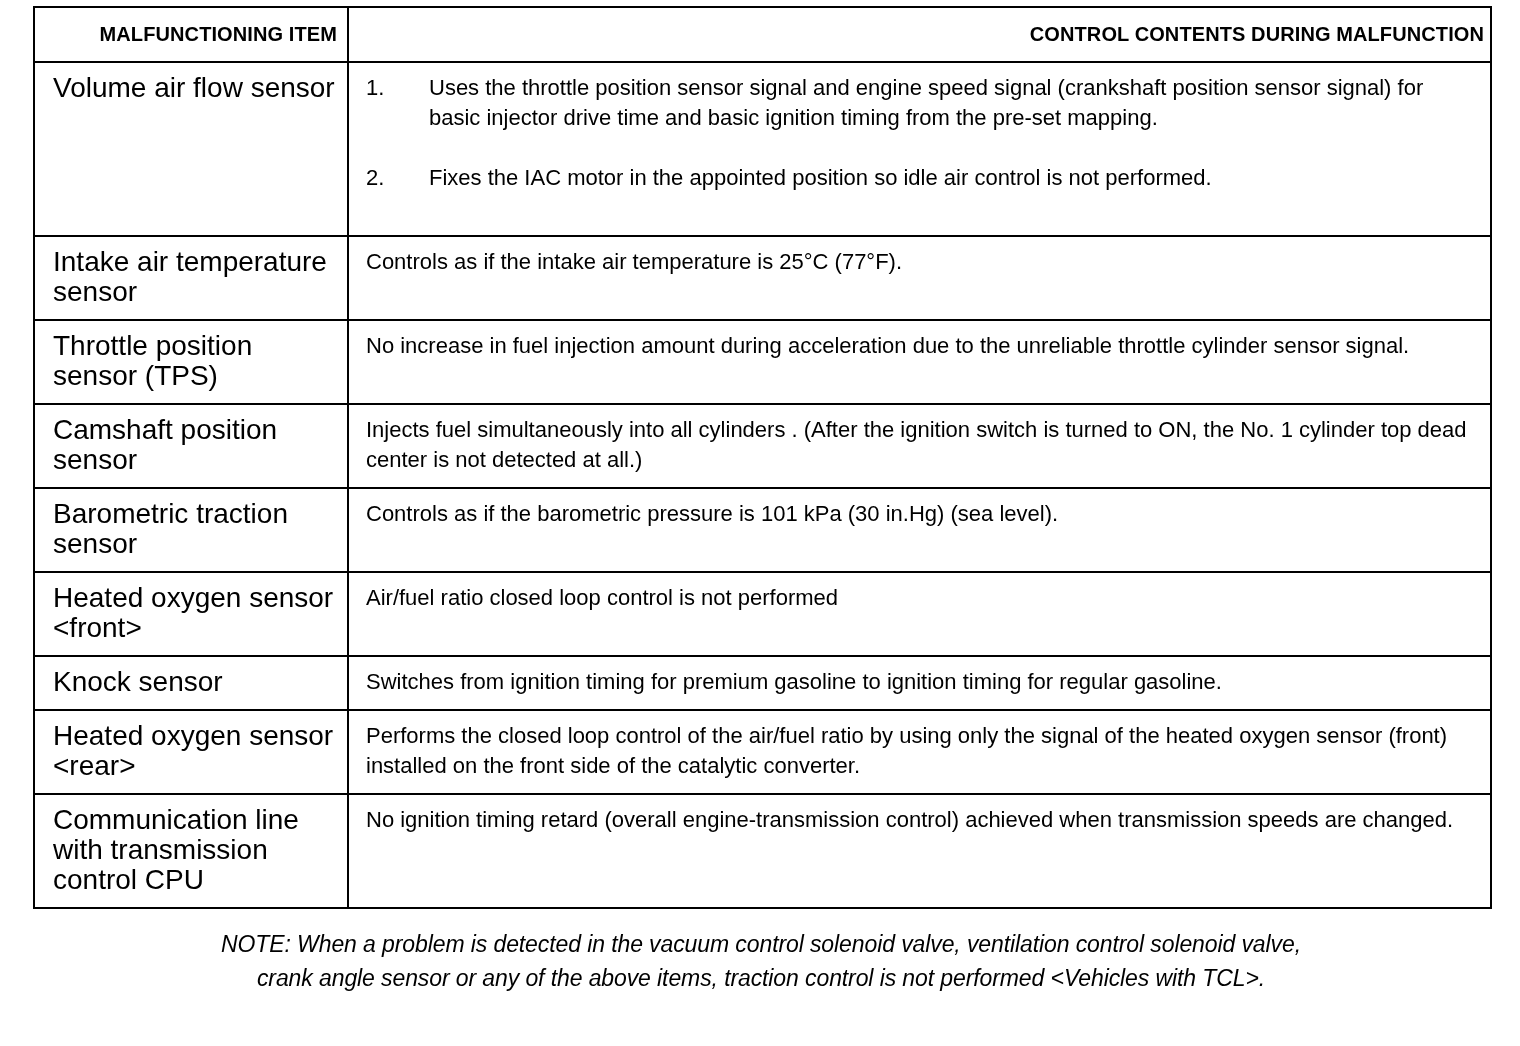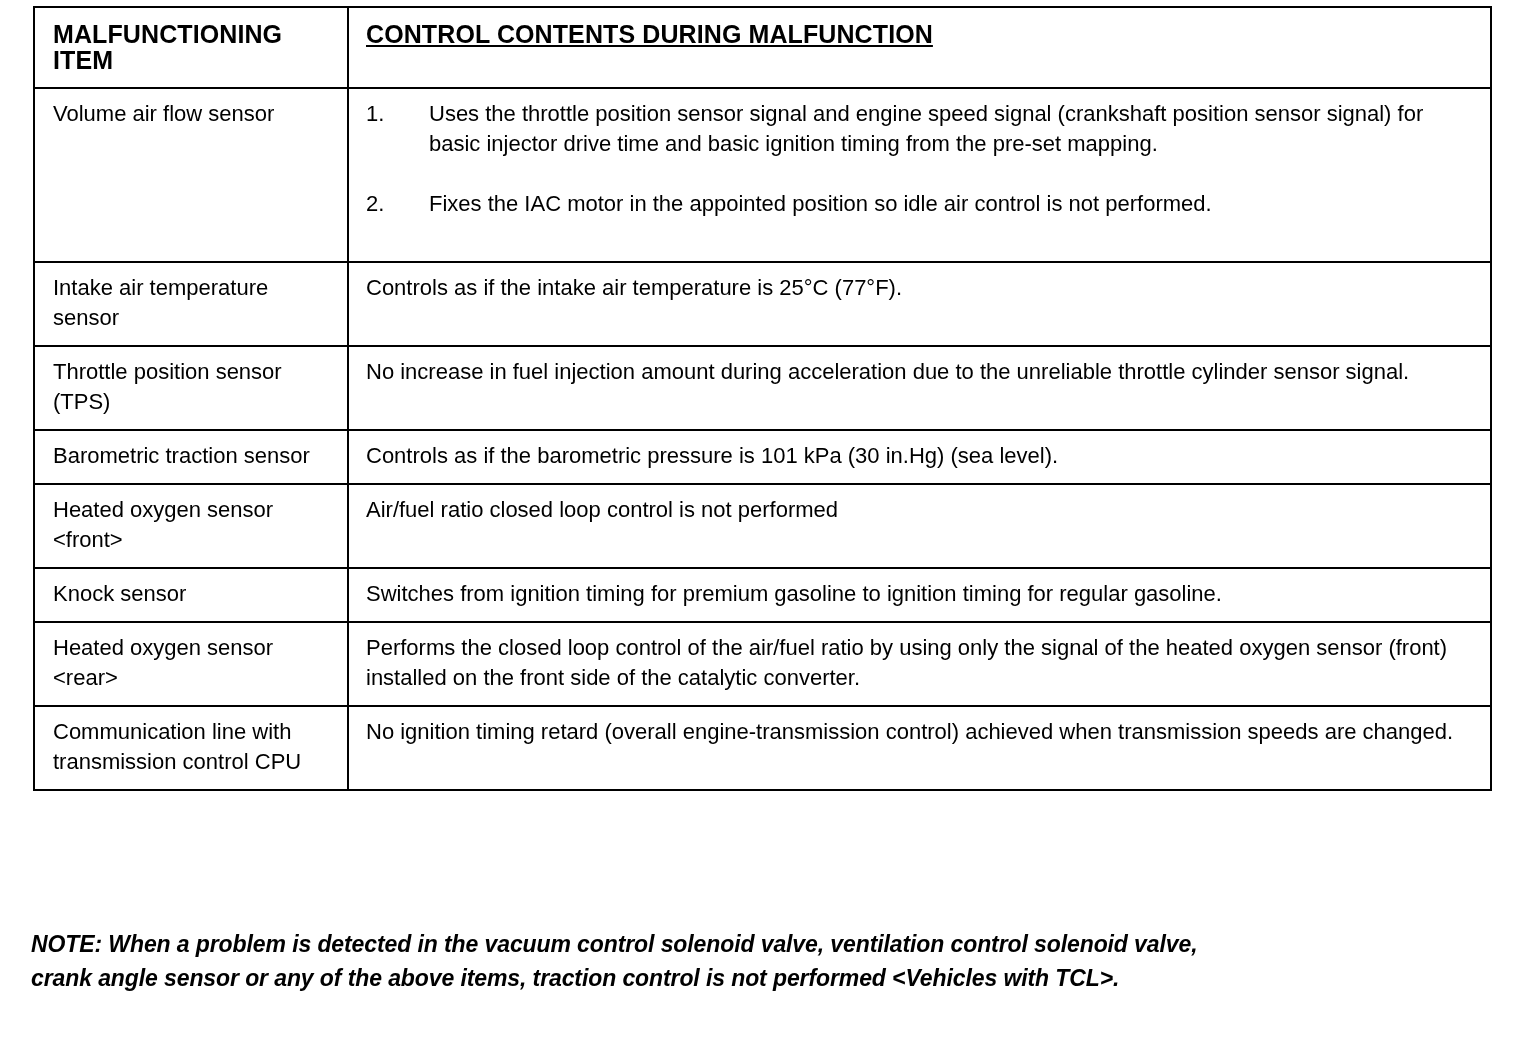--- a/index.html
+++ b/index.html
@@ -36,32 +36,32 @@
     border: 2px solid #000000;
     vertical-align: top;
     padding: 0;
     background: #ffffff;
   }
   col.col-item { width: 314px; }
   col.col-contents { width: 1143px; }
 
   
   th.hdr-item, th.hdr-contents {
-    text-align: left;
+    text-align: right;
     font-weight: bold;
-    font-size: 25px;
+    font-size: 20px;
     line-height: 26px;
     letter-spacing: 0.1px;
   }
   th.hdr-item .cellpad { padding: 13px 10px 14px 18px; }
-  th.hdr-contents .cellpad { padding: 13px 28px 14px 17px; text-decoration: underline; }
+  th.hdr-contents .cellpad { padding: 13px 6px 14px 17px; }
 
   
   td.item-cell {
-    font-size: 22px;
+    font-size: 28px;
     line-height: 30px;
   }
   td.item-cell .cellpad { padding: 10px 8px 12px 18px; }
 
   td.contents-cell {
     font-size: 22px;
     line-height: 30px;
   }
   td.contents-cell .cellpad { padding: 10px 14px 12px 17px; }
 
@@ -94,22 +94,23 @@
 
   
   .note-block {
     position: absolute;
     left: 31px;
     top: 927px;
     width: 1460px;
     font-size: 23px;
     line-height: 34px;
     font-style: italic;
-    font-weight: bold;
+    font-weight: normal;
     letter-spacing: -0.1px;
+    text-align: center;
   }
   .note-block .note-line { display: block; }
 </style>
 </head>
 <body>
 
 <div id="page">
 
   <div class="table-wrap">
     <table class="malfunction-table">
@@ -161,20 +162,28 @@
         <tr>
           <td class="item-cell">
             <div class="cellpad">Throttle position sensor (TPS)</div>
           </td>
           <td class="contents-cell">
             <div class="cellpad">No increase in fuel injection amount during acceleration due to the unreliable throttle cylinder sensor signal.</div>
           </td>
         </tr>
 
 
+        <tr>
+          <td class="item-cell">
+            <div class="cellpad">Camshaft position sensor</div>
+          </td>
+          <td class="contents-cell">
+            <div class="cellpad">Injects fuel simultaneously into all cylinders . (After the ignition switch is turned to ON, the No. 1 cylinder top dead center is not detected at all.)</div>
+          </td>
+        </tr>
 
         <tr>
           <td class="item-cell">
             <div class="cellpad">Barometric traction sensor</div>
           </td>
           <td class="contents-cell">
             <div class="cellpad">Controls as if the barometric pressure is 101 kPa (30 in.Hg) (sea level).</div>
           </td>
         </tr>
 

